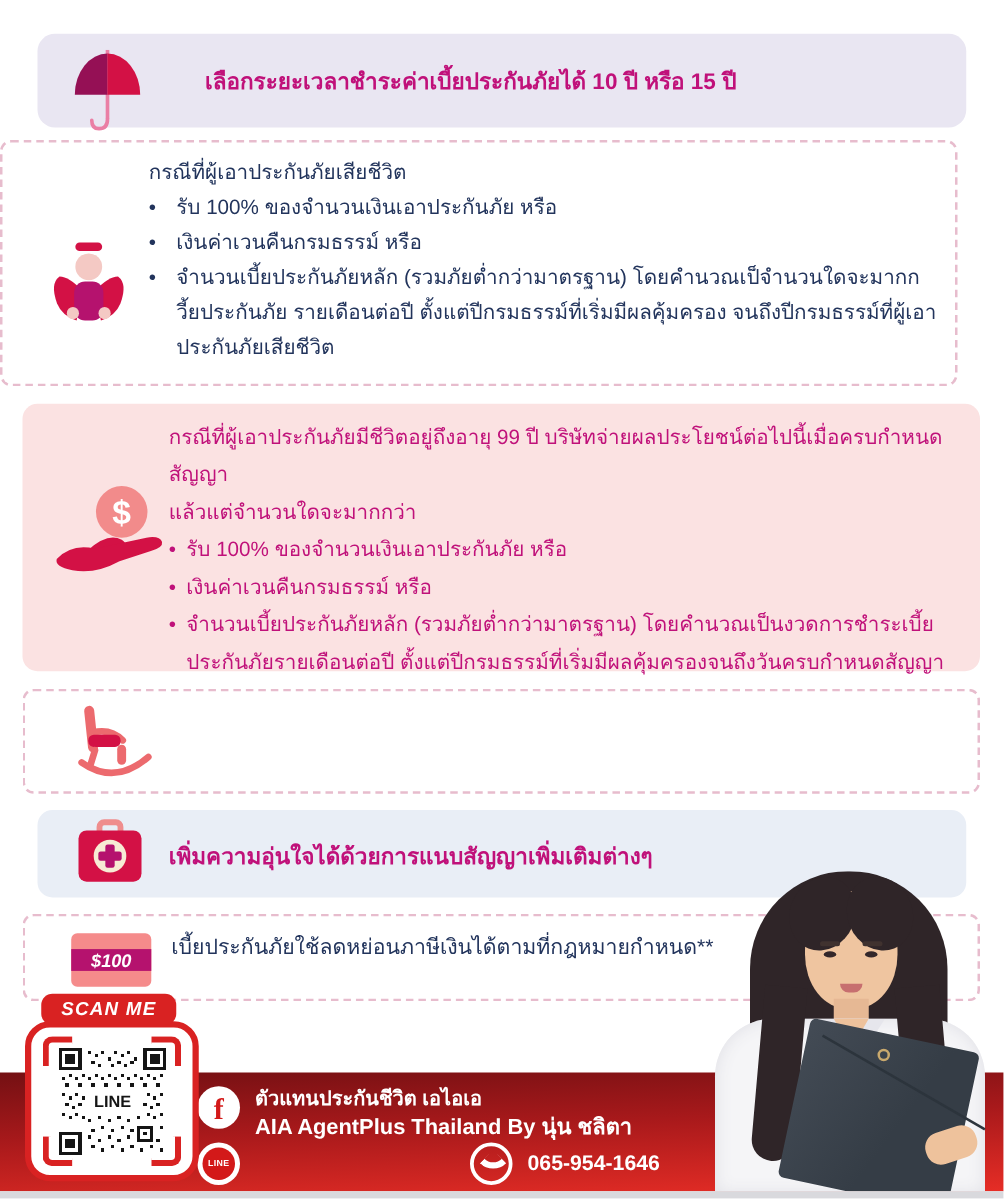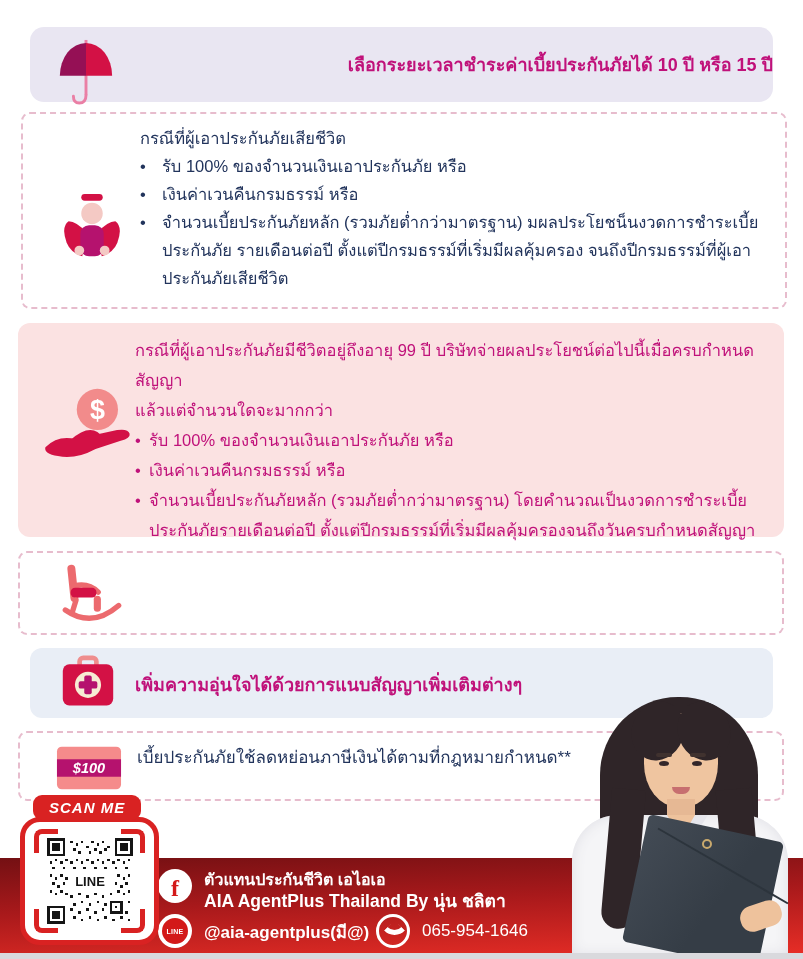--- a/index.html
+++ b/index.html
@@ -4,26 +4,26 @@
 <style>
   * { margin:0; padding:0; box-sizing:border-box; }
   body { font-family:"Liberation Sans","DejaVu Sans",sans-serif; background:#fff; }
   .canvas { position:relative; width:803px; height:959px; background:#ffffff; overflow:hidden; }
 
   .card { position:absolute; }
   .solid { border-radius:14px; }
   .dashed { border:2px dashed #e7bccd; border-radius:9px; background:#fff; }
 
   
-  .s1 { left:30px; top:27px; width:743px; height:75px; background:#e9e6f2; display:flex; flex-direction:column; justify-content:center; padding-left:134px;align-items:flex-end; }
+  .s1 { left:30px; top:27px; width:743px; height:75px; background:#e9e6f2; display:flex; flex-direction:column; justify-content:center; padding-left:134px; }
   .s1 .line { color:#c0117a; font-weight:bold; font-size:18px; line-height:28px; }
   .s1 .icon-wrap { position:absolute; left:25px; top:8px; }
 
   
-  .s2 { left:21px; top:112px; width:766px; height:197px; }
+  .s2 { left:0; top:112px; width:766px; height:197px; }
   .s2 .icon-wrap { position:absolute; left:37px; top:78px; }
   .s2 .txt { position:absolute; left:117px; top:10px; right:10px; color:#22345c; font-size:16.5px; line-height:28px; }
 
   
   .s3 { left:18px; top:323px; width:766px; height:214px; background:#fbe2e2; border-radius:12px; }
   .s3 .icon-wrap { position:absolute; left:22px; top:58px; }
   .s3 .txt { position:absolute; left:117px; top:12px; right:8px; color:#c0117a; font-size:16.5px; line-height:30px; }
 
   
   .s4 { left:18px; top:551px; width:766px; height:84px; }
@@ -65,21 +65,21 @@
   .line-inner { width:26px; height:26px; border-radius:50%; background:#d31919; color:#fff; font-size:7px; font-weight:bold; display:flex; align-items:center; justify-content:center; letter-spacing:0.3px; }
   .phone-ring { width:34px; height:34px; border-radius:50%; border:3px solid #fff; display:flex; align-items:center; justify-content:center; flex:0 0 34px; }
   .phone-glyph { width:15px; height:15px; border-left:5px solid #fff; border-bottom:5px solid #fff; border-bottom-left-radius:15px; transform:rotate(-45deg); margin:-2px 0 0 2px; }
   .c-fb { left:158px; top:869px; align-items:flex-start; }
   .c-fb .fb-lines { margin-left:12px; color:#fff; }
   .fb-l1 { font-size:16px; font-weight:bold; line-height:21px; }
   .fb-l2 { font-size:17.5px; font-weight:bold; line-height:22px; }
   .c-line { left:158px; top:914px; }
   .c-line .ctext { margin-left:12px; color:#fff; font-weight:bold; font-size:17px; }
   .c-phone { left:376px; top:914px; }
-  .c-phone .ctext { margin-left:12px; color:#fff; font-weight:normal; font-size:17px; }
+  .c-phone .ctext { margin-left:12px; color:#fff; font-weight:bold; font-size:17px; }
 
   
   .agent { position:absolute; left:552px; top:697px; width:251px; height:256px; z-index:2; overflow:hidden; }
   .agent > div { position:absolute; }
   .hair-back { left:48px; top:0; width:158px; height:250px; background:#2f2528; border-radius:78px 78px 36px 36px; }
   .face { left:92px; top:16px; width:74px; height:94px; background:#efc5a0; border-radius:50% 50% 46% 46%; }
   .fringe-l { left:80px; top:4px; width:52px; height:60px; background:#2f2528; border-radius:50%; transform:rotate(22deg); }
   .fringe-r { left:126px; top:4px; width:52px; height:60px; background:#2f2528; border-radius:50%; transform:rotate(-22deg); }
   .brow { width:16px; height:4px; background:#40322f; border-radius:3px; top:56px; }
   .brow.l { left:104px; } .brow.r { left:138px; }
@@ -131,21 +131,21 @@
       <div class="bullet">
         <span class="dot">•</span>
         <span>รับ 100% ของจำนวนเงินเอาประกันภัย หรือ</span>
       </div>
       <div class="bullet">
         <span class="dot">•</span>
         <span>เงินค่าเวนคืนกรมธรรม์ หรือ</span>
       </div>
       <div class="bullet">
         <span class="dot">•</span>
-        <span>จำนวนเบี้ยประกันภัยหลัก (รวมภัยต่ำกว่ามาตรฐาน) มผลประโยชน็นงวดการชำระเบี้ยประกันภัย รายเดือนต่อปี ตั้งแต่ปีกรมธรรม์ที่เริ่มมีผลคุ้มครอง จนถึงปีกรมธรรม์ที่ผู้เอาประกันภัยเสียชีวิต</span>
+        <span>จำนวนเบี้ยประกันภัยหลัก (รวมภัยต่ำกว่ามาตรฐาน) โดยคำนวณเป็จำนวนใดจะมากกวี้ยประกันภัย รายเดือนต่อปี ตั้งแต่ปีกรมธรรม์ที่เริ่มมีผลคุ้มครอง จนถึงปีกรมธรรม์ที่ผู้เอาประกันภัยเสียชีวิต</span>
       </div>
     </div>
   </div>
 
   <div class="card s3">
     <span class="icon-wrap">
       <svg width="104" height="100" viewBox="0 0 116 108">
         <circle cx="64" cy="30" r="23" fill="#f28b8b"></circle>
         <text x="64" y="41" font-size="30" font-weight="bold" fill="#ffffff" text-anchor="middle">$</text>
         <path d="M34 64 Q52 48 64 55 Q72 60 60 66 L44 72 Z" fill="#d31145"></path>
@@ -327,21 +327,20 @@
     <span class="fb-lines">
       <div class="fb-l1">ตัวแทนประกันชีวิต เอไอเอ</div>
       <div class="fb-l2">AIA AgentPlus Thailand By นุ่น ชลิตา</div>
     </span>
   </div>
 
   <div class="contact c-line">
     <span class="circle-icon">
       <span class="line-inner">LINE</span>
     </span>
-    <span class="ctext">@aia-agentplus(มี@)</span>
   </div>
 
   <div class="contact c-phone">
     <span class="phone-ring">
       <span class="phone-glyph"></span>
     </span>
     <span class="ctext">065-954-1646</span>
   </div>
 
   <div class="agent">

